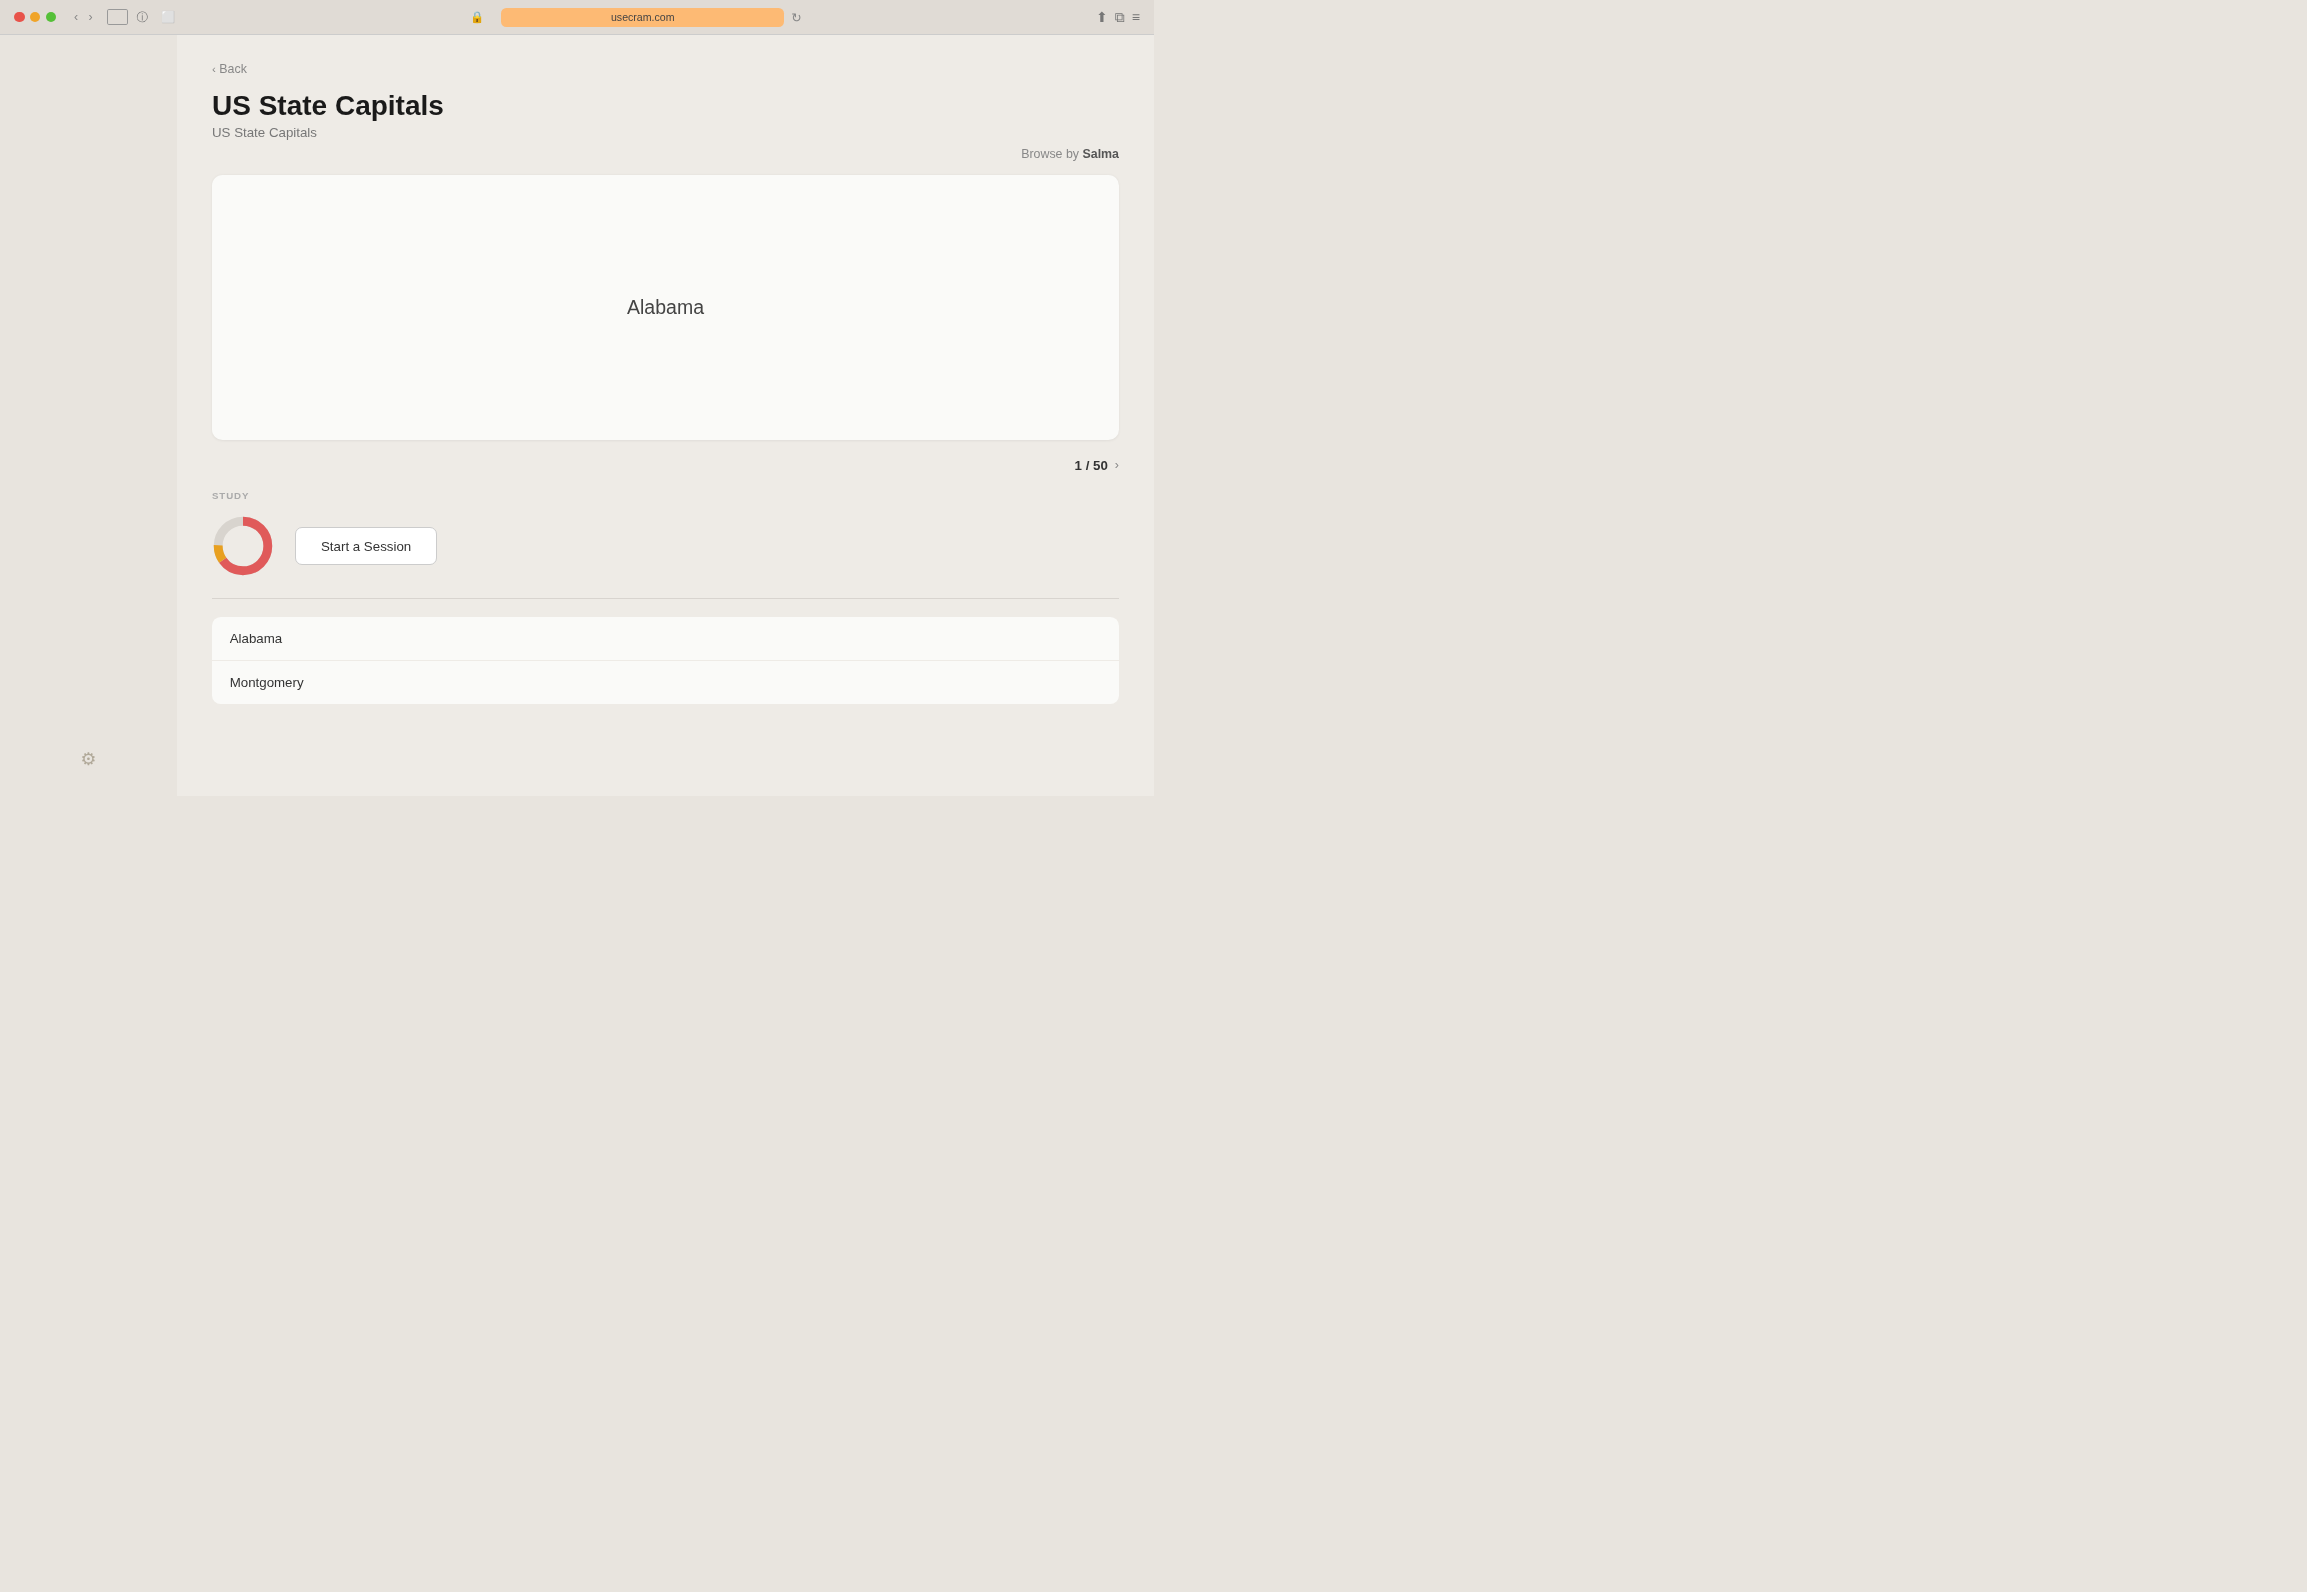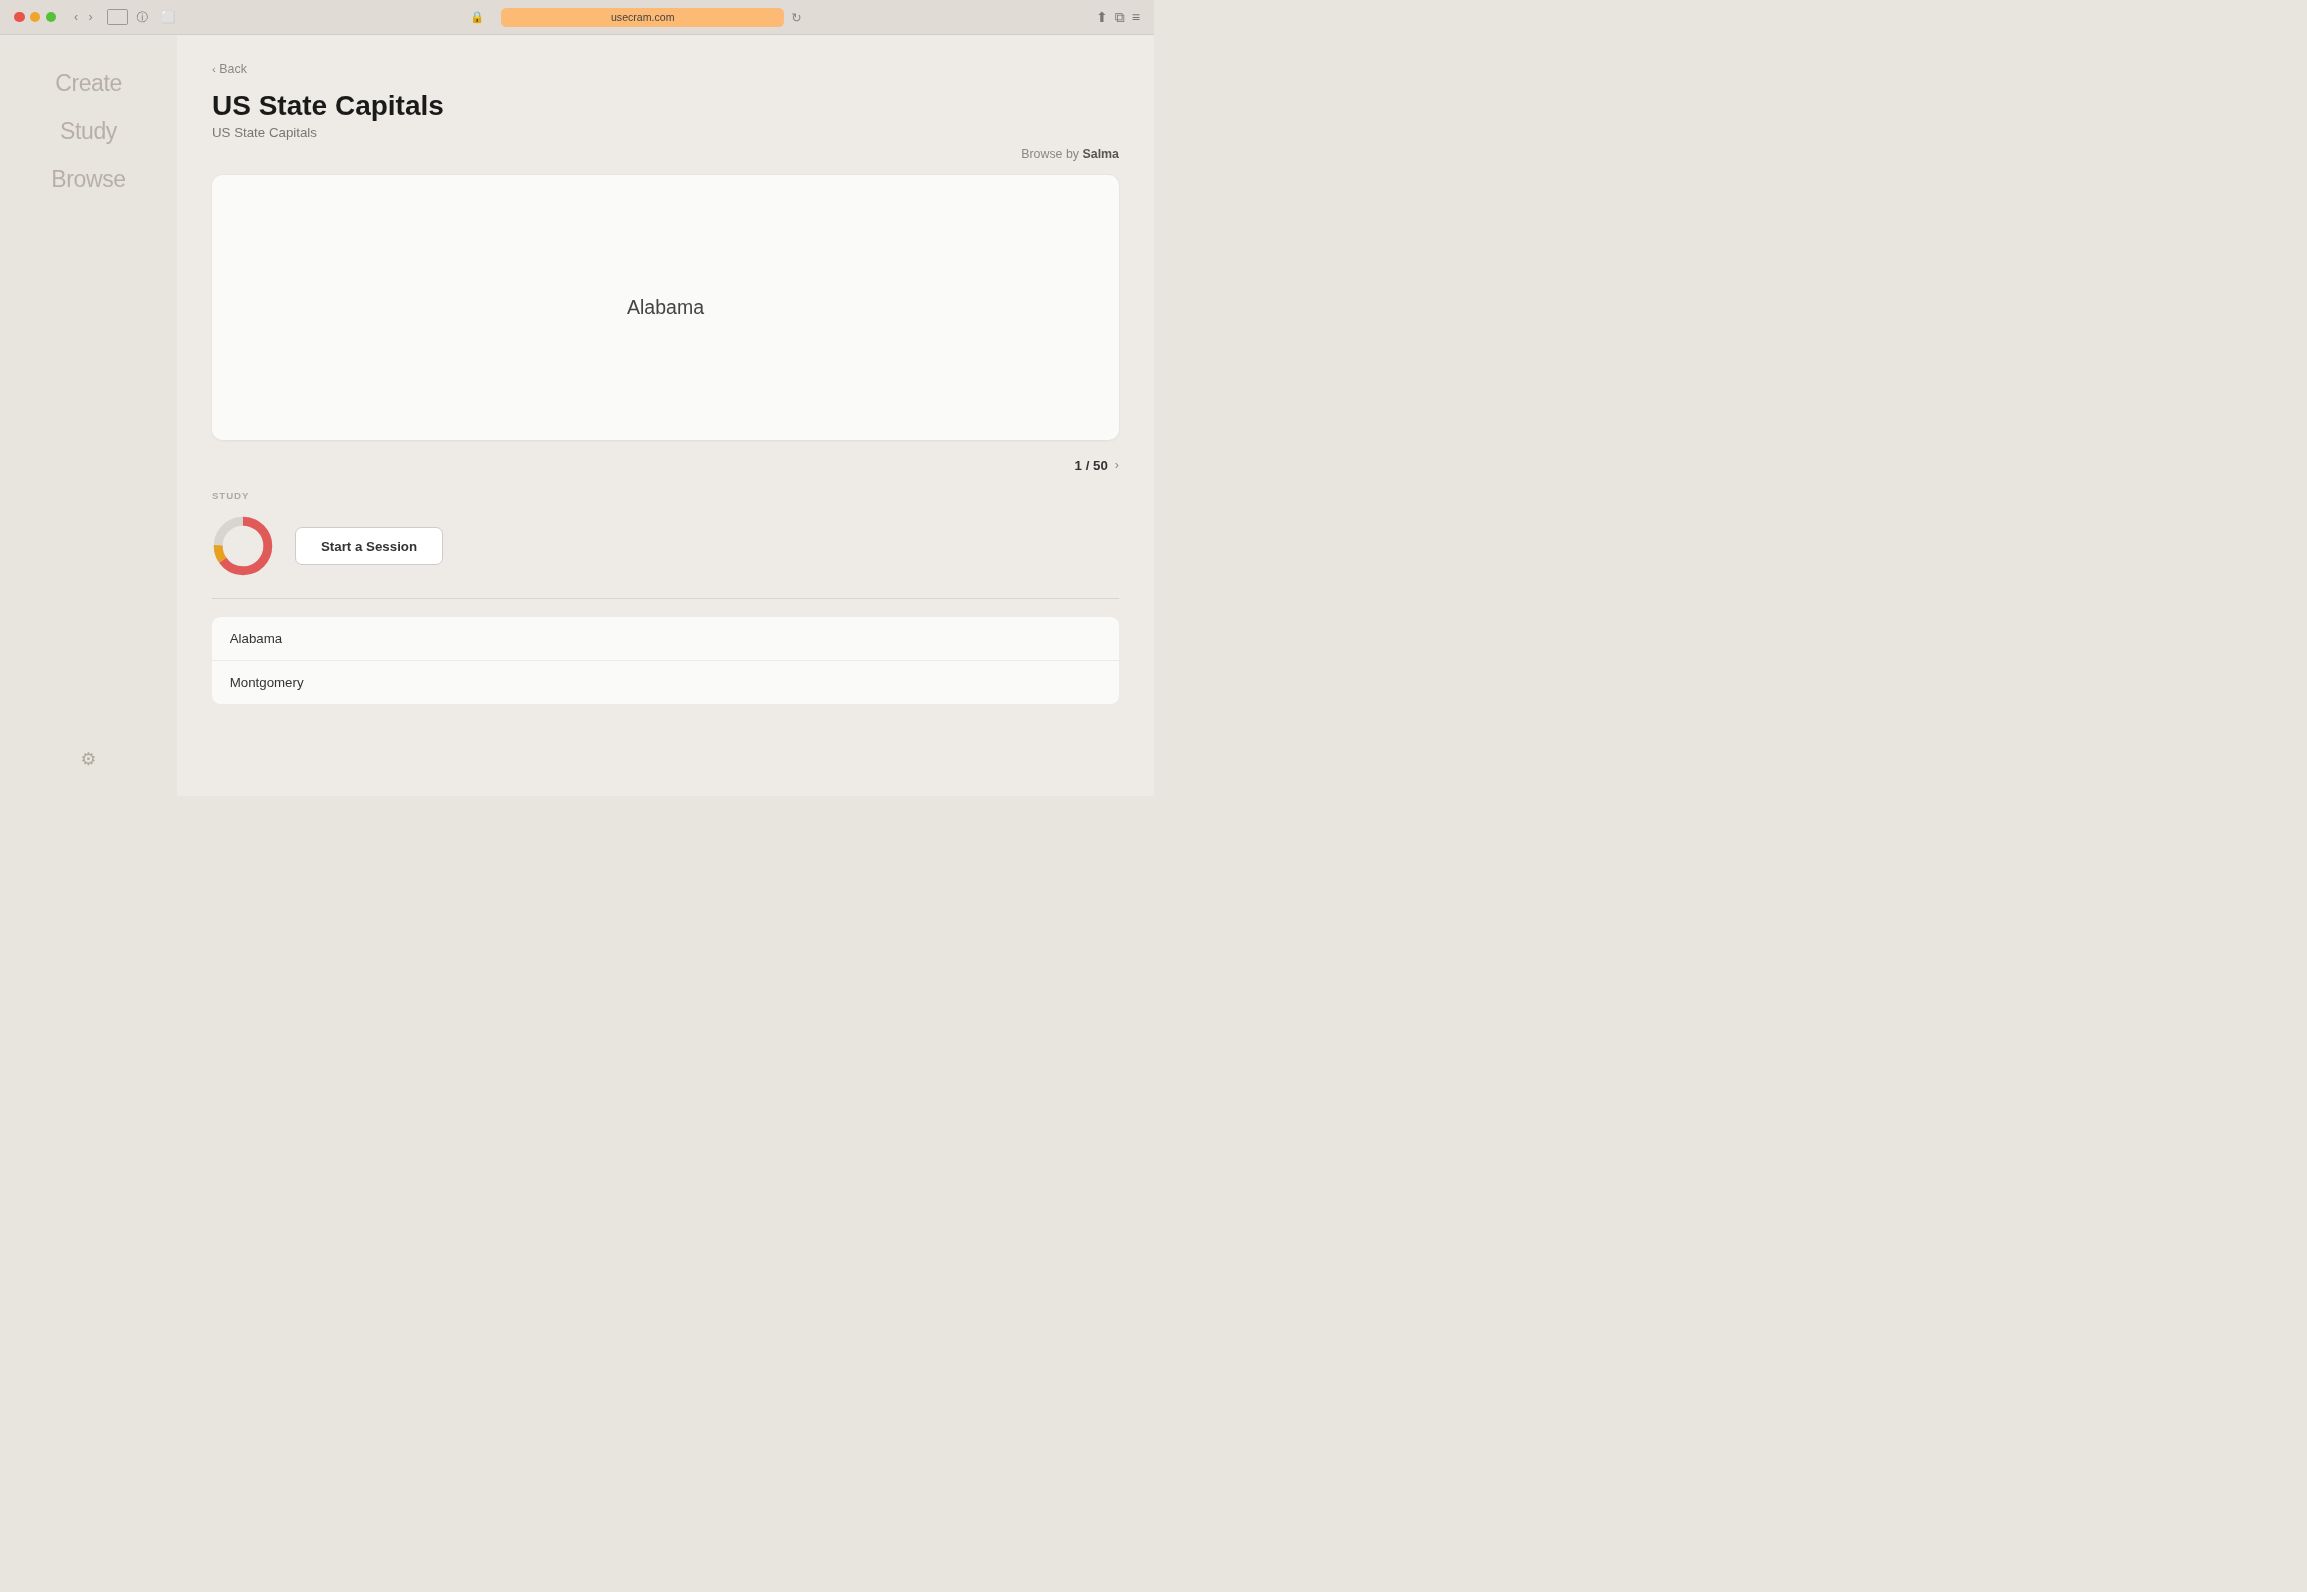--- a/index.html
+++ b/index.html
@@ -239,21 +239,21 @@
     }
 
     .start-session-btn {
       background: #fff;
       border: 1.3px solid #ccc;
       border-radius: 7px;
       padding: 10.6px 25px;
       font-size: 13.3px;
       color: #333;
       cursor: pointer;
-      font-weight: 700;
+      font-weight: 400;
     }
 
     
     .section-divider {
       border: none;
       border-top: 0.9px solid #d8d4cf;
       margin-bottom: 17.7px;
     }
 
     
@@ -307,25 +307,20 @@
   <div class="browser-actions">
     <button style="background:none;border:none;color:#777;font-size:14px;cursor:pointer;">⬆</button>
     <button style="background:none;border:none;color:#777;font-size:14px;cursor:pointer;">⧉</button>
     <button style="background:none;border:none;color:#777;font-size:14px;cursor:pointer;">≡</button>
   </div>
 </div>
 
 <div class="app-layout">
 
   <div class="sidebar">
-    <nav class="sidebar-nav">
-      <div class="sidebar-item">Create</div>
-      <div class="sidebar-item">Study</div>
-      <div class="sidebar-item">Browse</div>
-    </nav>
     <div class="sidebar-gear">⚙</div>
   </div>
 
   <div class="main-content">
 
     <div class="back-link">
       <span class="back-arrow">‹</span>
       <span>Back</span>
     </div>
 

